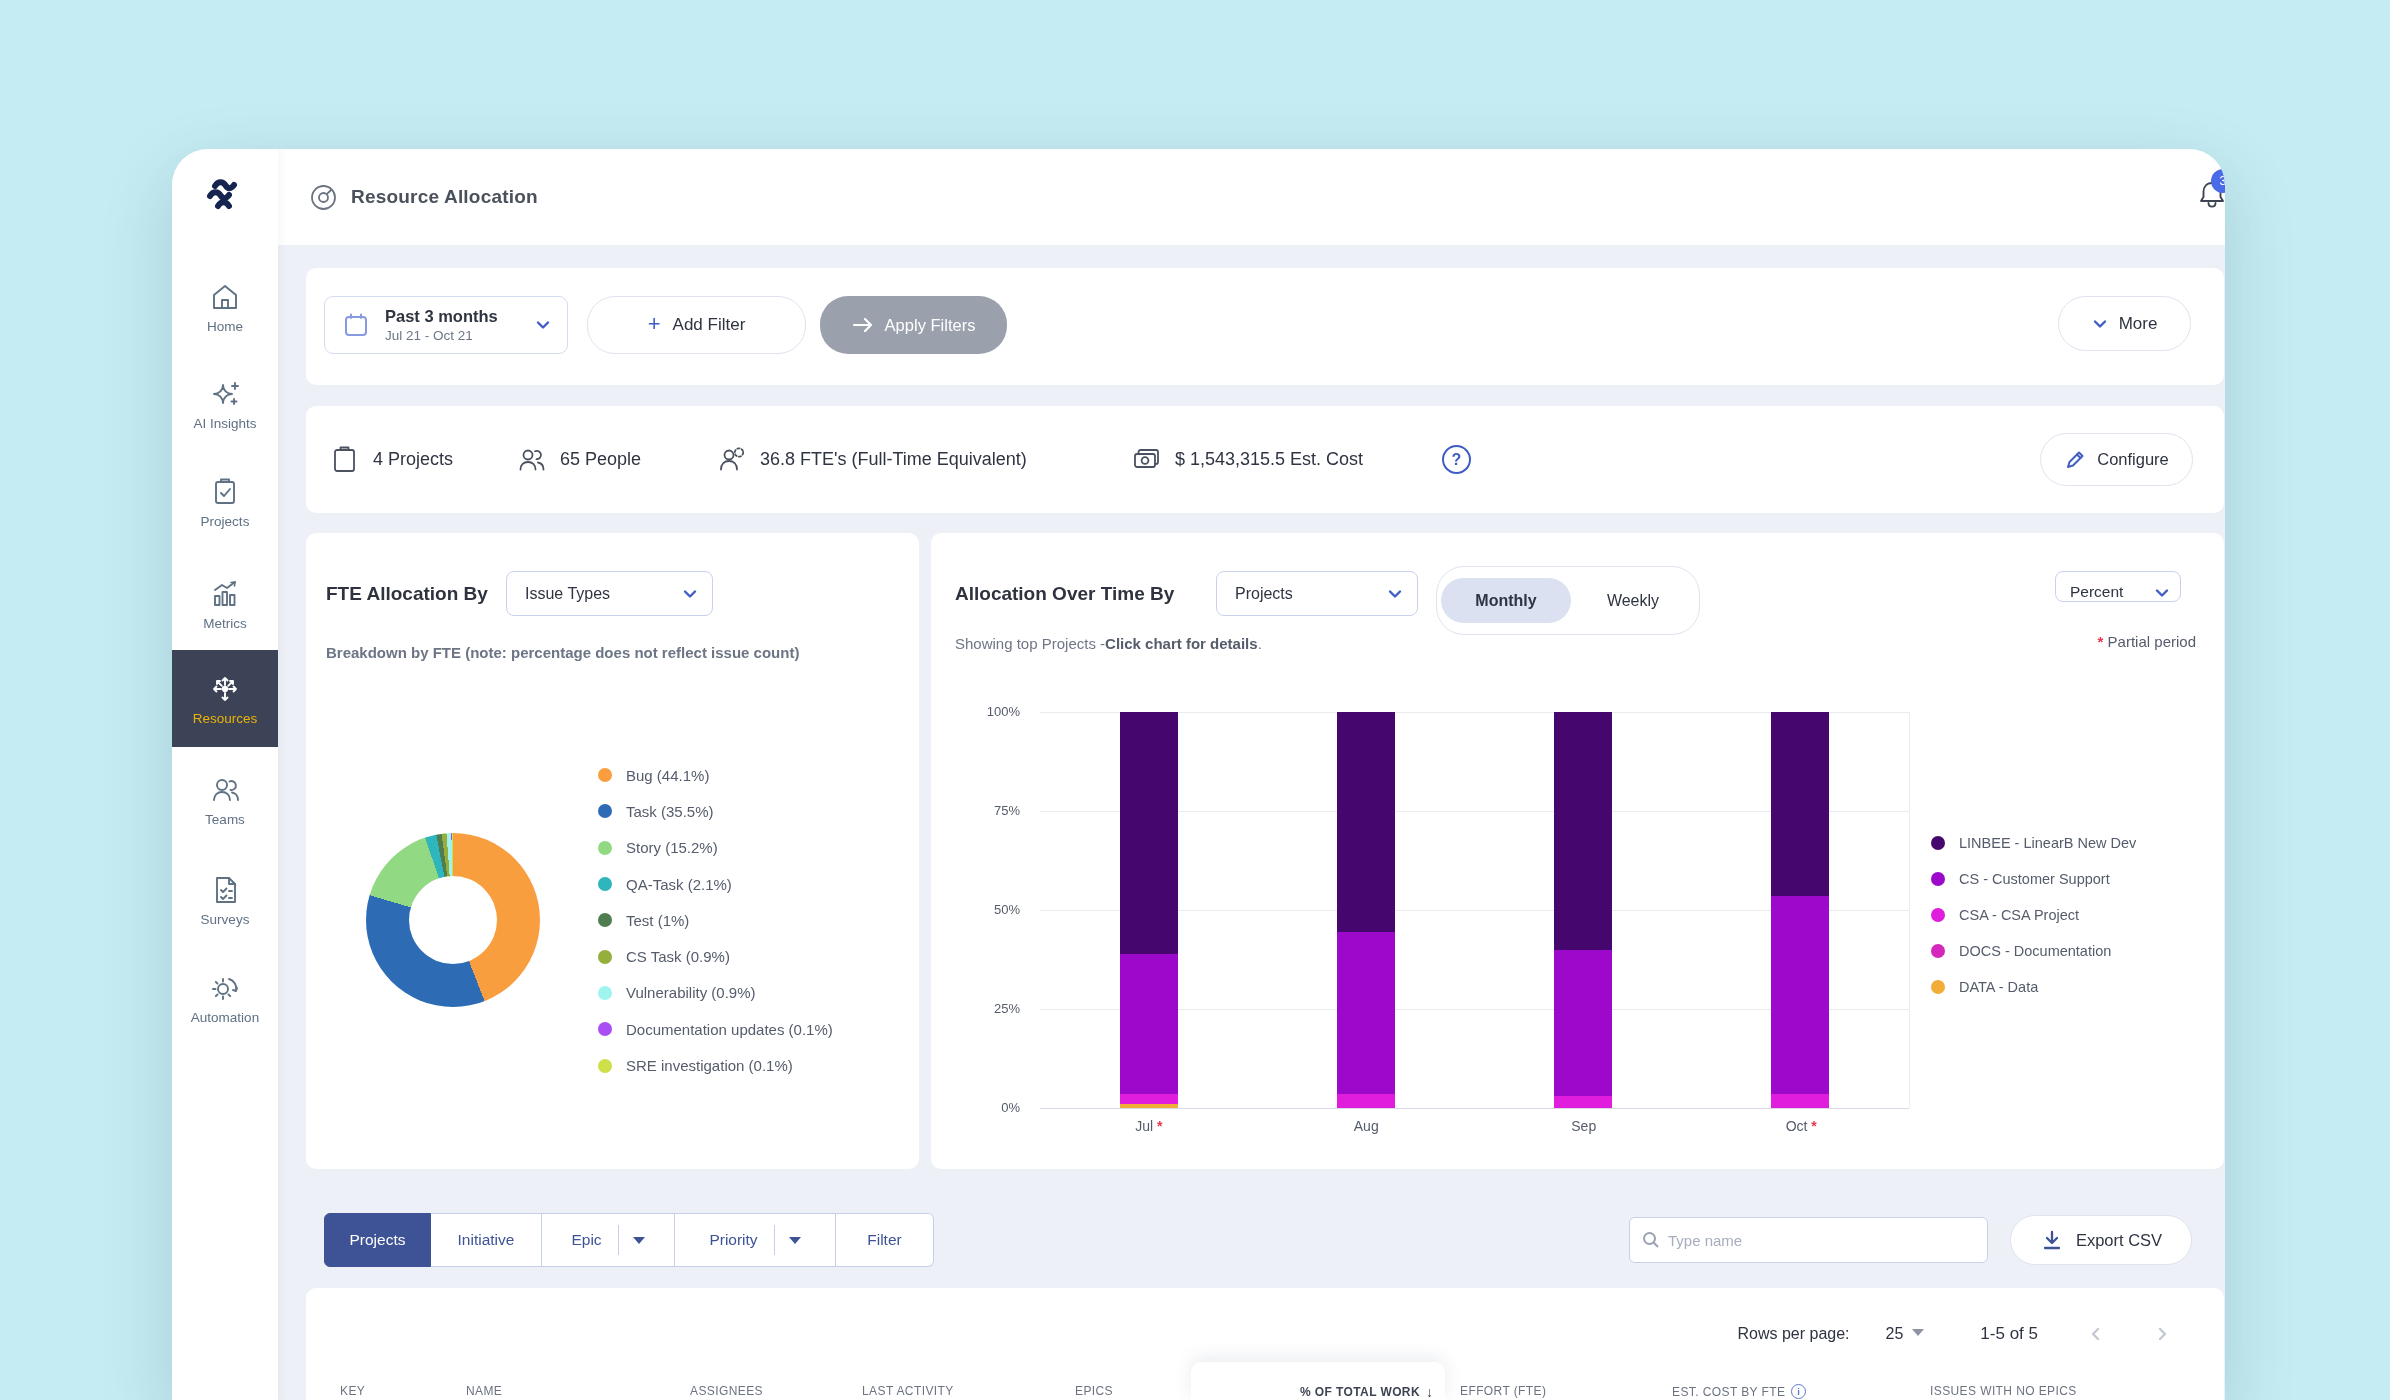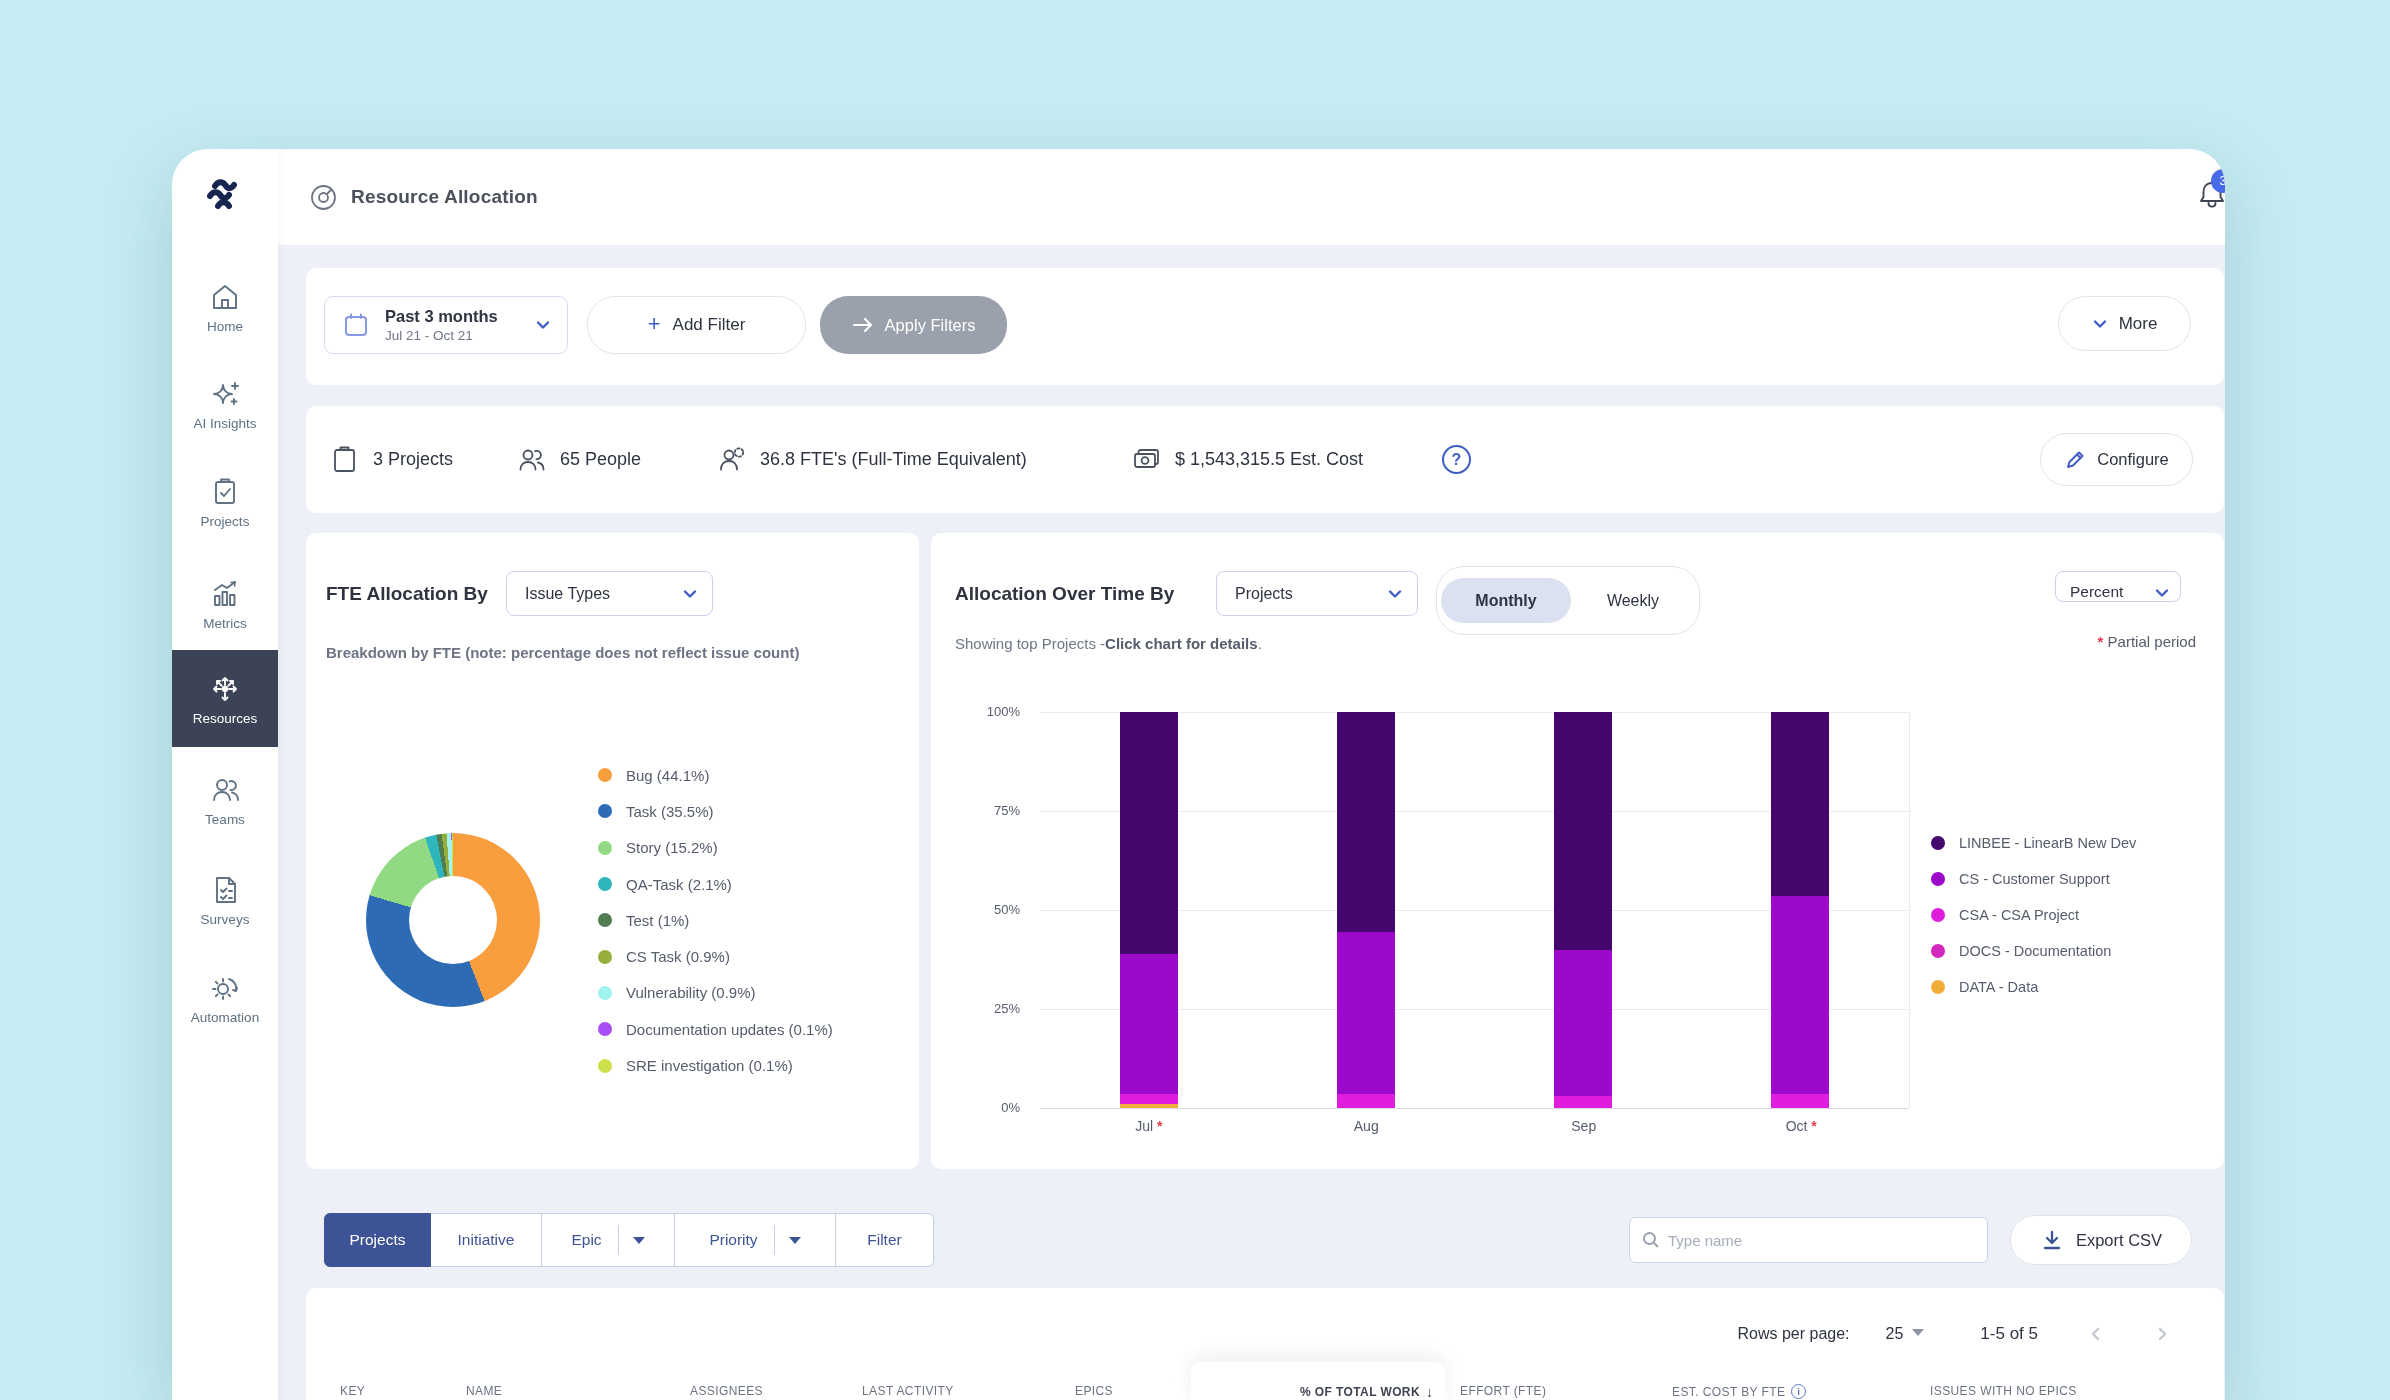--- a/index.html
+++ b/index.html
@@ -15,21 +15,21 @@
     background:#edf0f6; border-radius:36px 36px 0 0; overflow:hidden;
     box-shadow:0 24px 70px rgba(25,60,90,.18);
   }
   
   .sidebar { position:absolute; left:0; top:0; width:106px; height:100%; background:#fff; box-shadow:2px 0 8px rgba(60,80,120,.06); z-index:5; }
   .logo { position:absolute; left:31px; top:26px; width:44px; height:44px; }
   .side-item { position:absolute; left:0; width:106px; height:86px; display:flex; flex-direction:column; align-items:center; justify-content:center; gap:5px; cursor:pointer; }
   .side-item .lbl { font-size:13.5px; color:#5f7183; }
   .side-item svg { width:34px; height:34px; stroke:#5f7183; fill:none; stroke-width:1.9; stroke-linecap:round; stroke-linejoin:round; }
   .side-item.active { background:#3c4356; }
-  .side-item.active .lbl { color:#ffffff; }
+  .side-item.active .lbl { color:#eab308; }
   .side-item.active svg { stroke:#fff; }
   
   .p-home{top:115px;} .p-ai{top:212px;} .p-projects{top:310px;} .p-metrics{top:412px;}
   .p-resources{top:501px; height:97px;} .p-teams{top:608px;} .p-surveys{top:708px;} .p-automation{top:806px;}
   
   .header { position:absolute; left:106px; top:0; width:1947px; height:96px; background:#fff; z-index:4; }
   .page-title-wrap { position:absolute; left:32px; top:0; height:96px; display:flex; align-items:center; gap:14px; }
   .page-title-wrap svg { width:27px; height:27px; stroke:#6b7280; fill:none; stroke-width:1.8; }
   .page-title { font-size:19px; font-weight:700; color:#4a505c; letter-spacing:.2px; }
   .bell { position:absolute; left:1917px; top:28px; width:36px; height:40px; cursor:pointer; }
@@ -273,21 +273,21 @@
       <span>More</span>
     </div>
   </div>
 
   <div class="card stats-card">
     <div class="stat st-projects">
       <svg viewBox="0 0 31 31">
           <rect x="6" y="6" width="19" height="21" rx="2"></rect>
           <path d="M11.5 6 V3.5 H19.5 V6"></path>
         </svg>
-      <span>3 Projects</span>
+      <span>4 Projects</span>
     </div>
     <div class="stat st-people">
       <svg viewBox="0 0 31 31">
           <circle cx="12" cy="11" r="4.5"></circle>
           <path d="M4.5 25.5 c0 -5 3.3 -7.5 7.5 -7.5 s7.5 2.5 7.5 7.5"></path>
           <path d="M19 7.2 a4.2 4.2 0 1 1 1.5 8"></path>
           <path d="M22 18.5 c3.2 0.6 5.5 3 5.5 7"></path>
         </svg>
       <span>65 People</span>
     </div>

